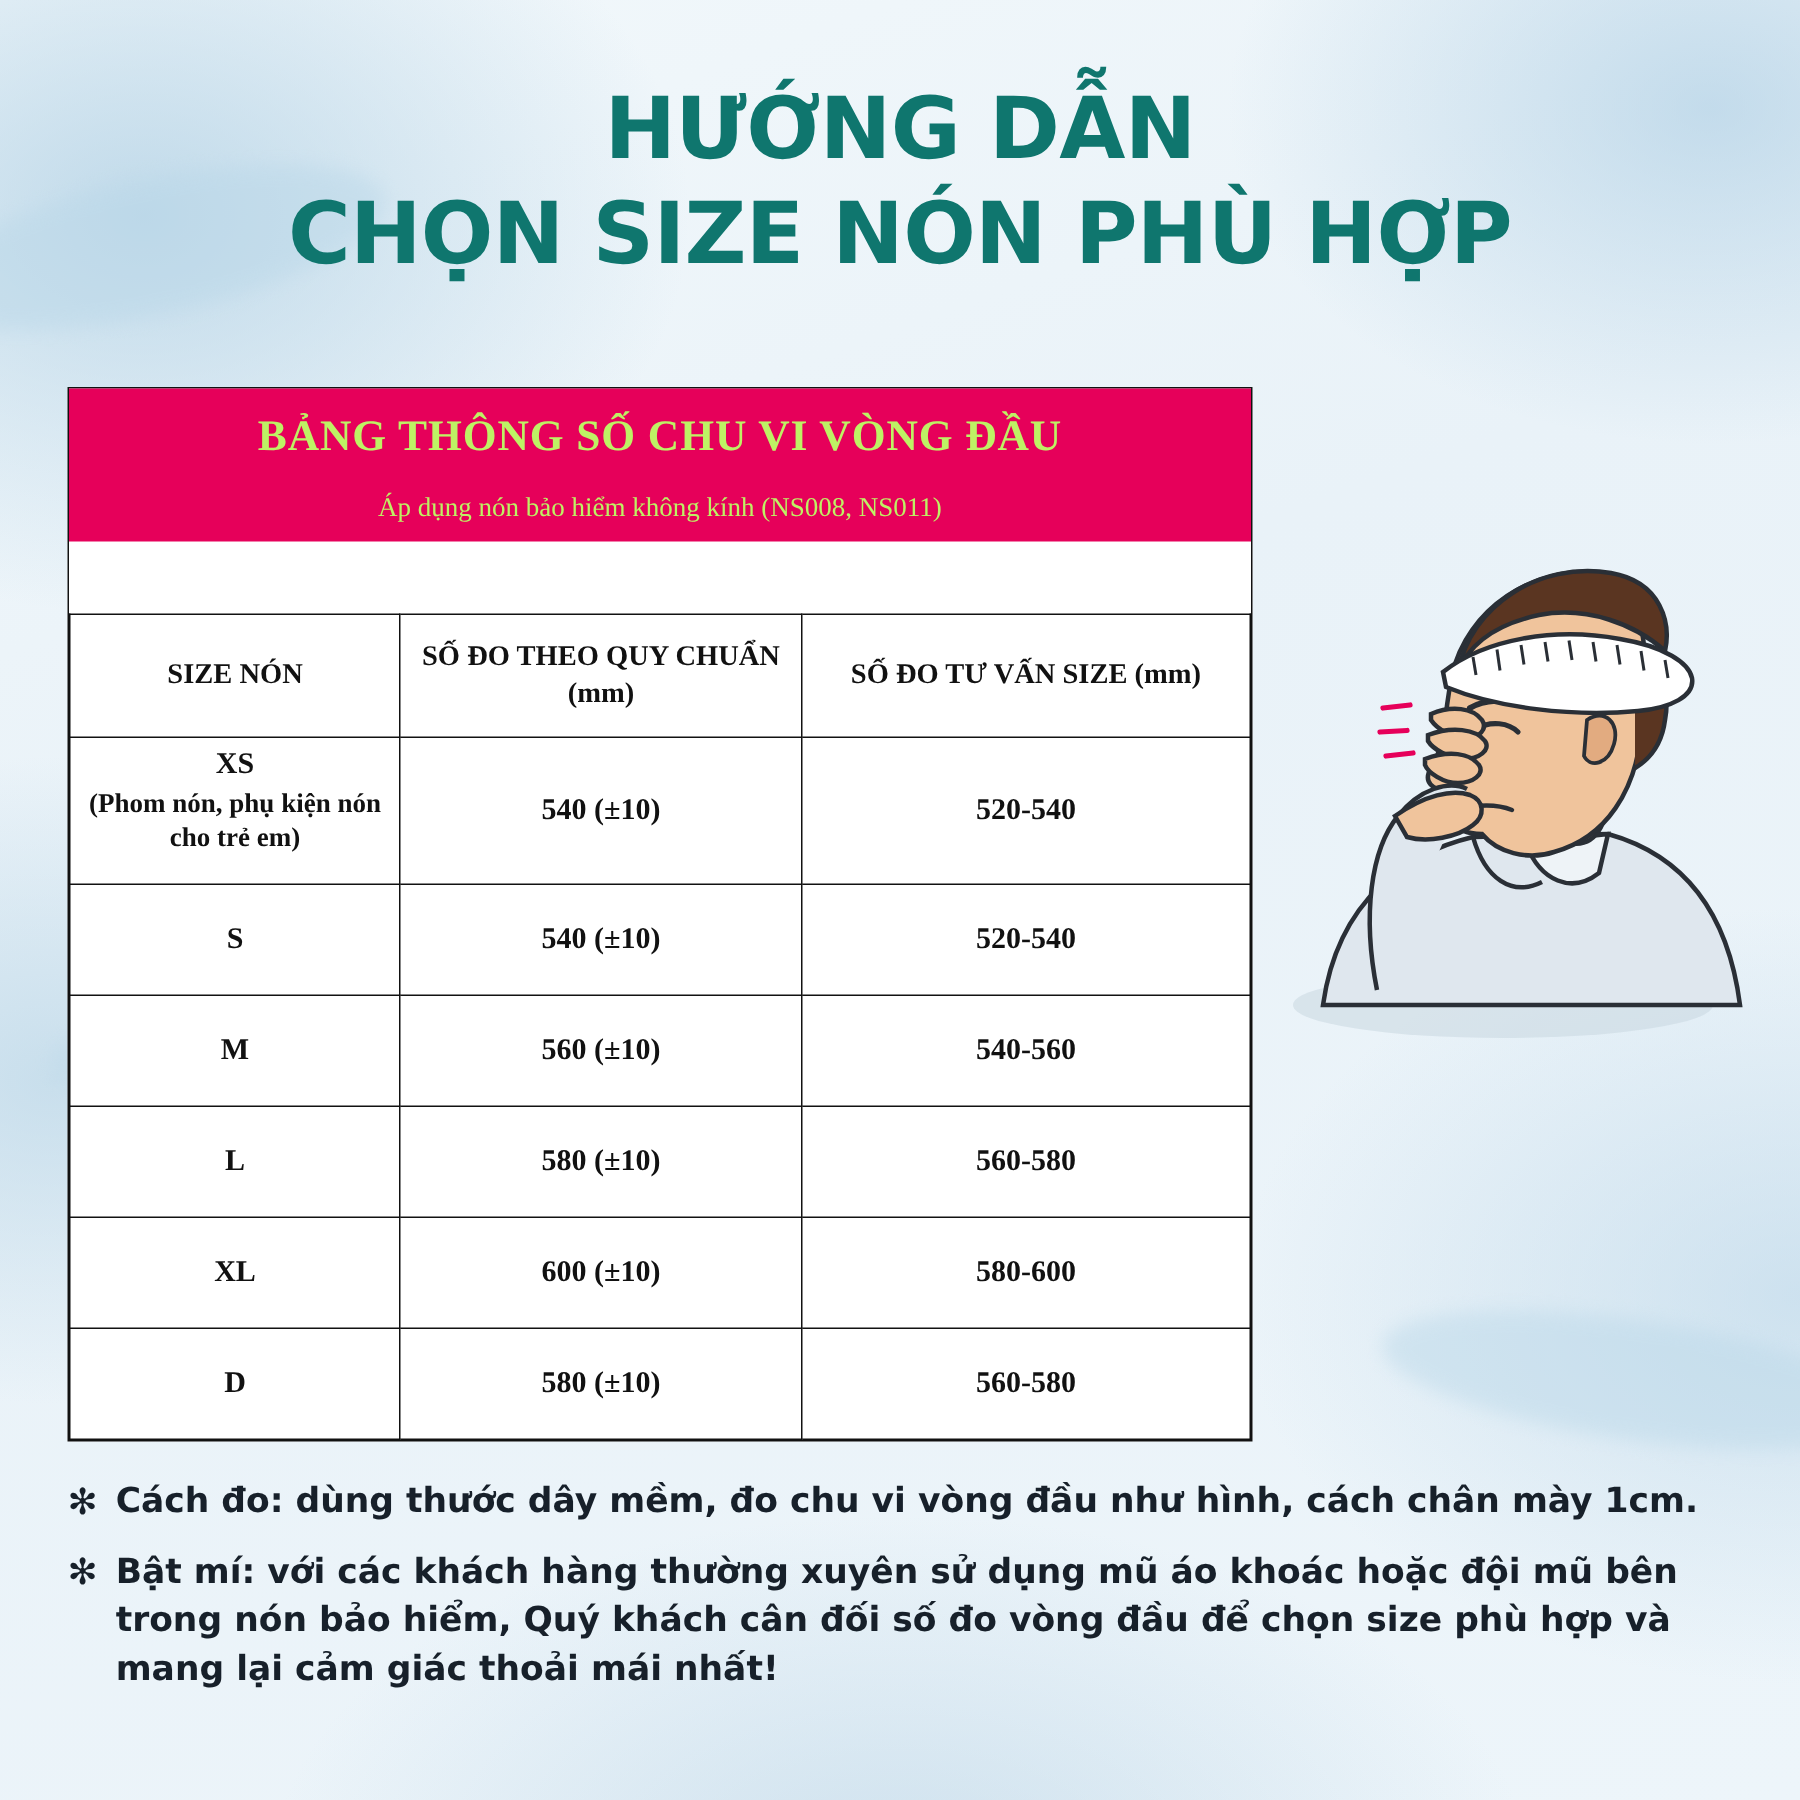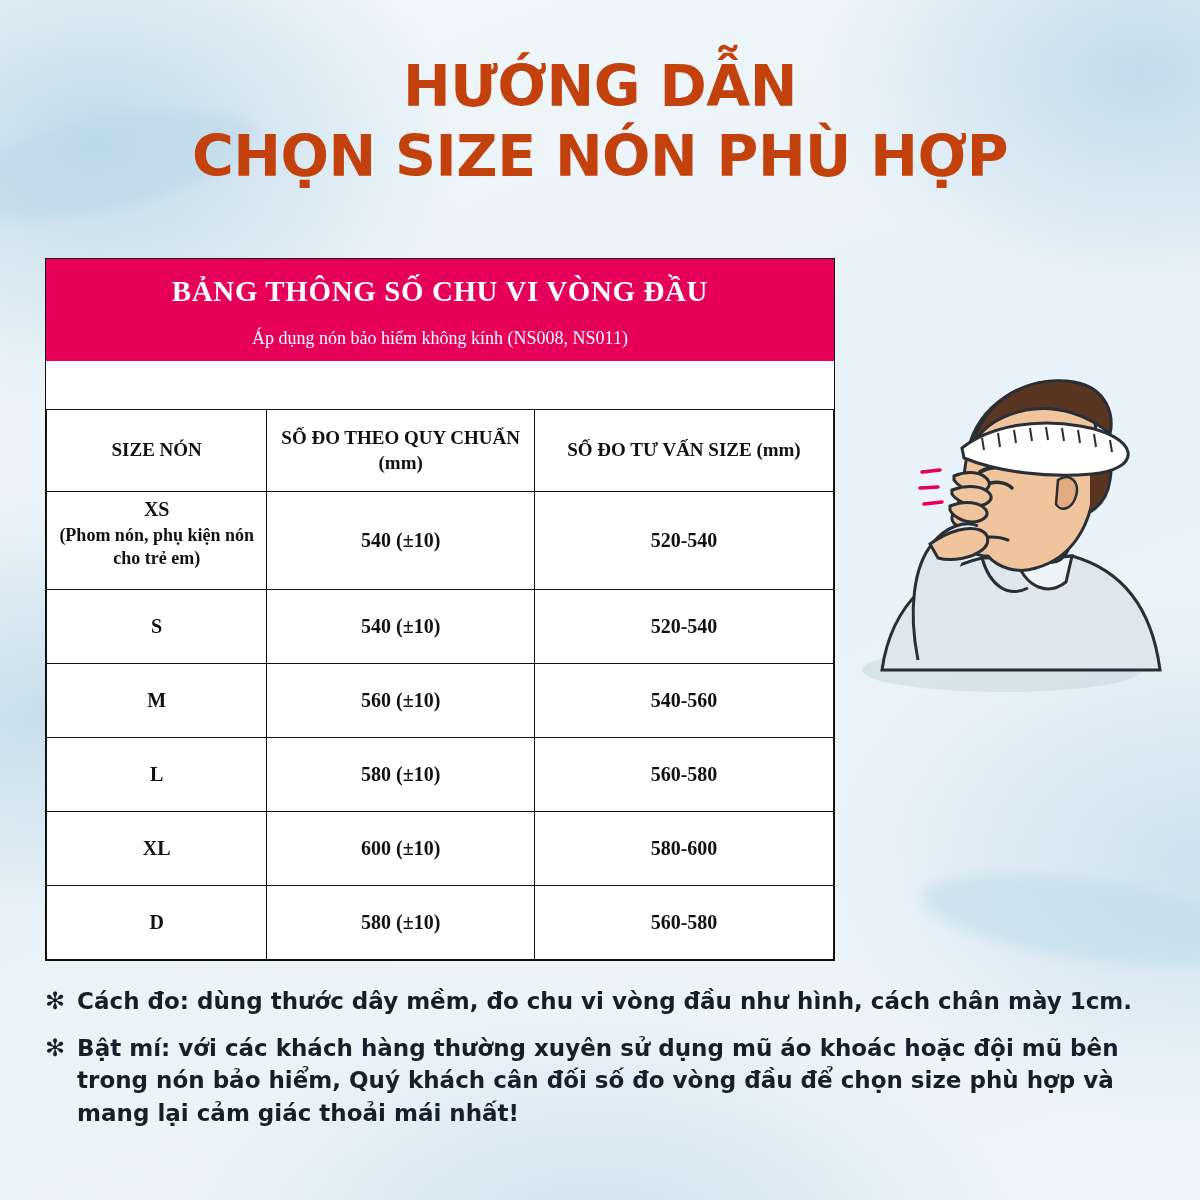--- a/index.html
+++ b/index.html
@@ -36,40 +36,40 @@
   }
 
   .page { position: relative; z-index: 2; width: 1200px; height: 1200px; }
 
   
   .heading {
     text-align: center;
     padding-top: 52px;
   }
   .heading .line {
-    color: #c2410c;
+    color: #0f766e;
     font-weight: 800;
     font-size: 57px;
     letter-spacing: -0.5px;
     line-height: 1.22;
     font-family: "DejaVu Sans", sans-serif;
   }
 
   
   .table-wrap {
     position: absolute;
     left: 45px;
     top: 258px;
     width: 790px;
     border: 1px solid #111;
     background: #fff;
   }
   .table-head {
     background: #e6005a;
-    color: #ffffff;
+    color: #bef264;
     text-align: center;
     padding: 16px 10px 12px;
     font-family: "Liberation Serif", serif;
   }
   .table-head .t1 {
     font-size: 29px;
     font-weight: 700;
     letter-spacing: .6px;
   }
   .table-head .t2 {

